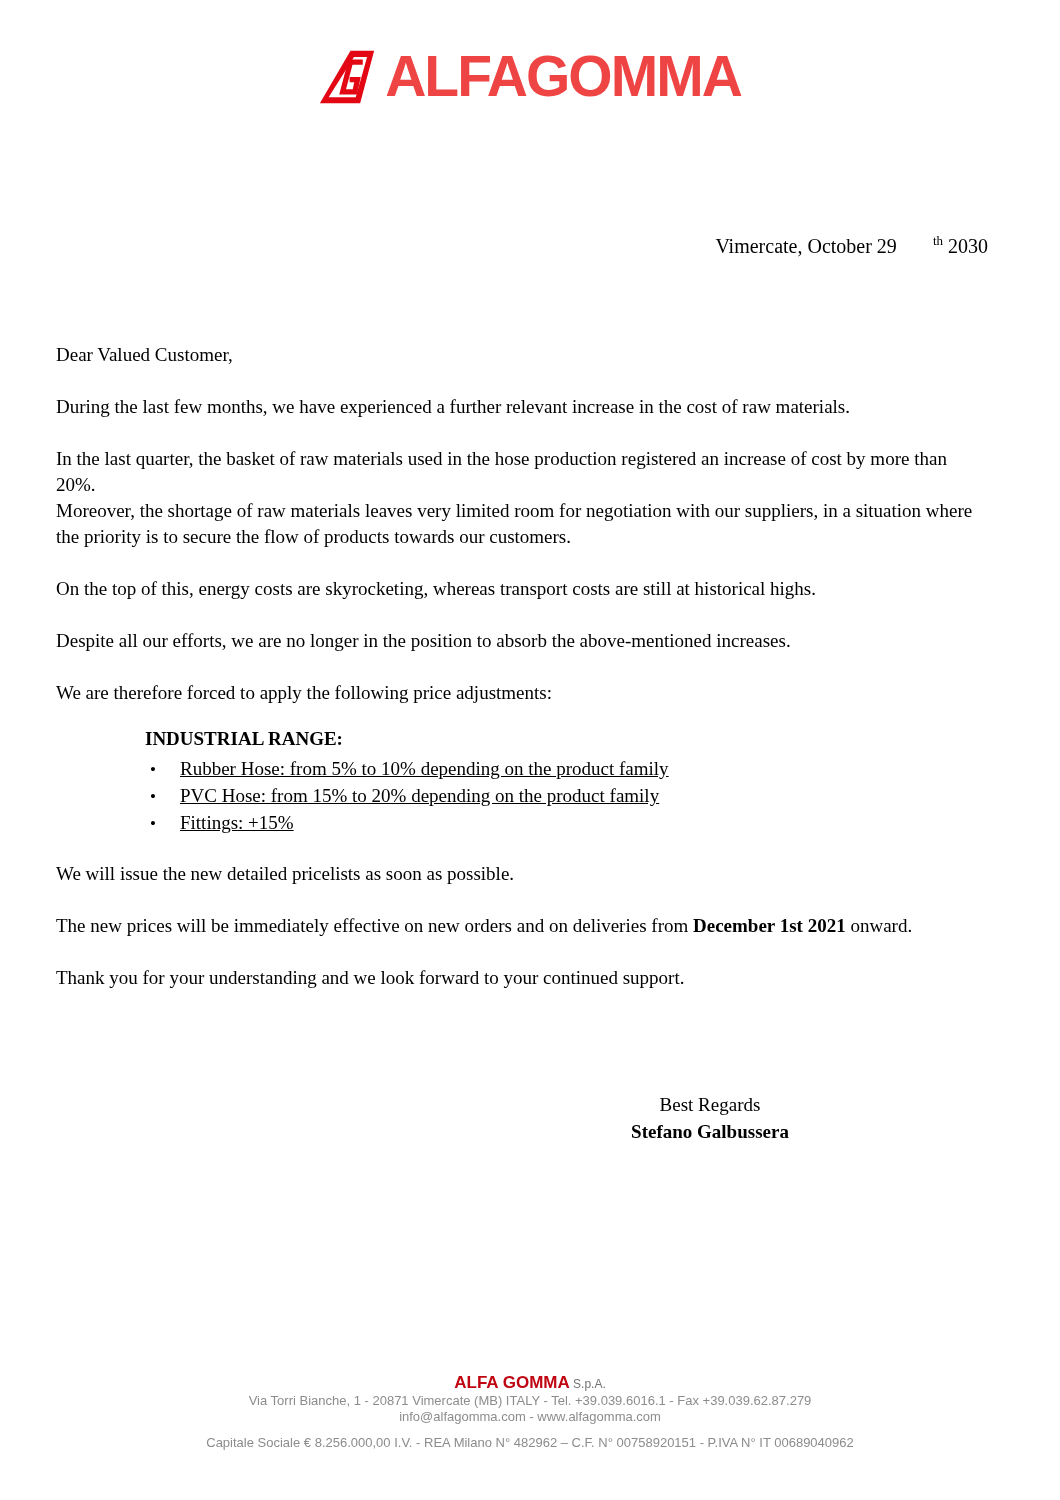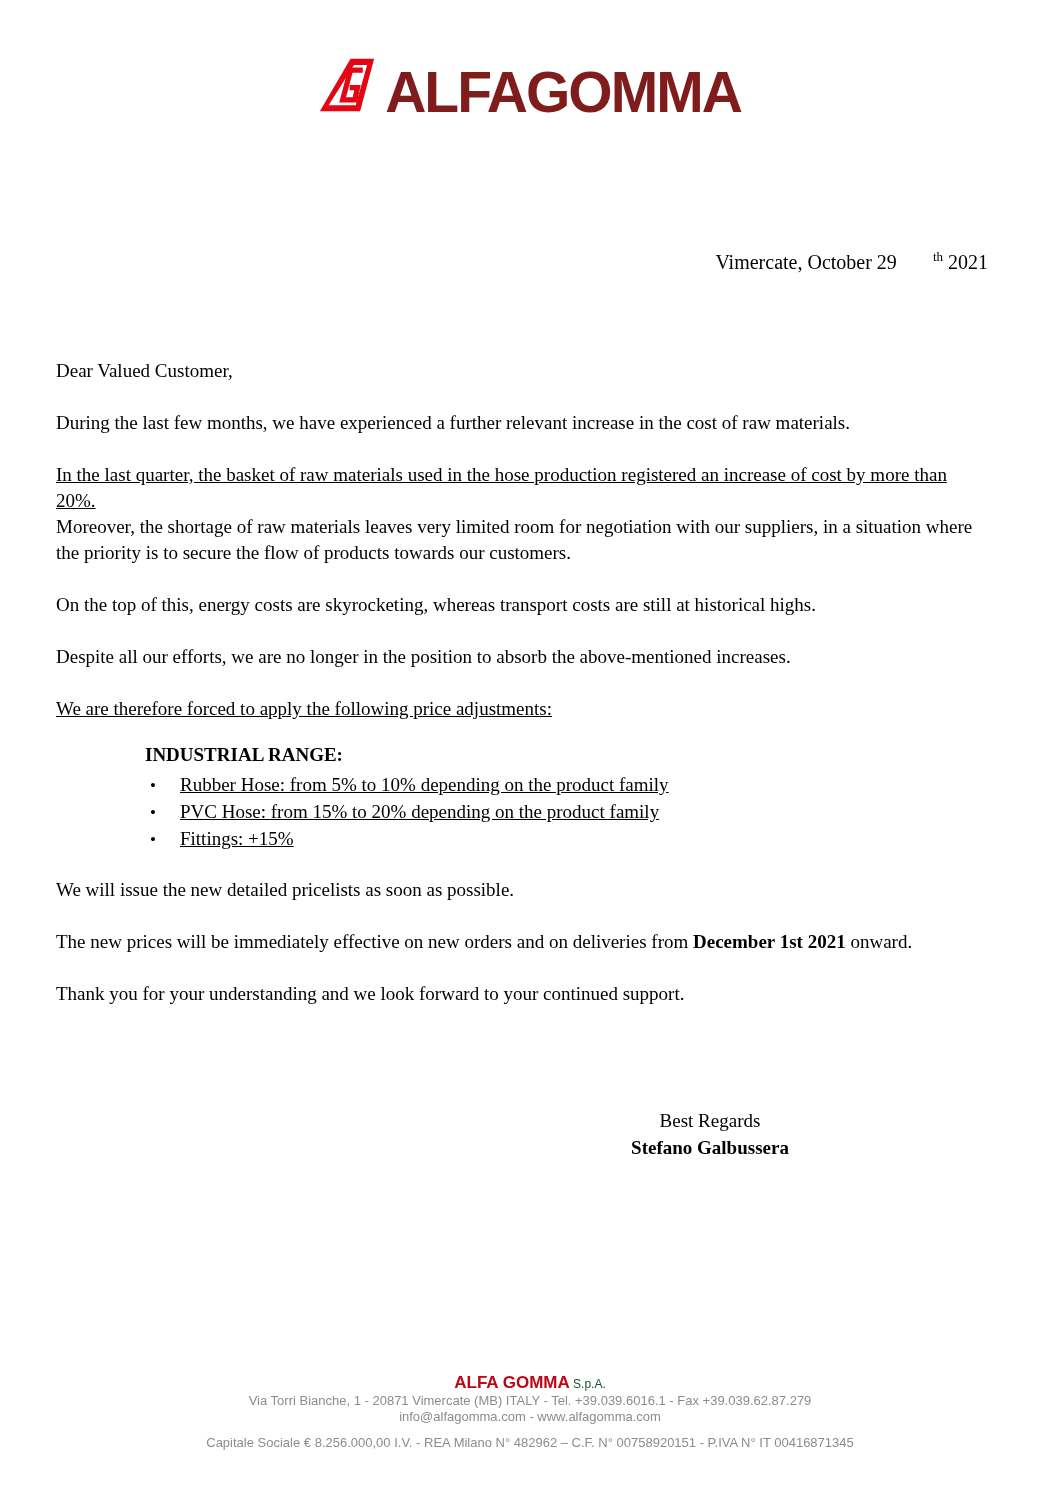--- a/index.html
+++ b/index.html
@@ -13,21 +13,21 @@
   .logo-text {
     font-family:"Liberation Sans", sans-serif; font-weight:700; font-size:57px;
     letter-spacing:-2px; line-height:1;
   }
   
   .date-row { margin-top:128px; text-align:right; padding-right:72px; font-size:20px; }
   .date-row sup { font-size:13px;margin-left:36px; }
   
   .content { padding:0 70px 0 52px; margin-top:84px; font-size:19px; line-height:26px; }
   .content p { margin:0 0 26px 4px; }
-  .content p.no-gap { margin-bottom:0;text-decoration:underline; }
+  .content p.no-gap { margin-bottom:0; }
   .ind-heading { margin:20px 0 4px 93px; font-weight:bold; font-size:19px; line-height:26px; }
   .bullets { margin:0 0 24px 0; }
   .bullet-row { margin-left:98px; line-height:26px;text-decoration:underline; }
   .bullet-glyph { display:inline-block; width:30px; font-size:17px; }
   .bold { font-weight:bold; }
   
   .signature { margin-top:100px; margin-left:auto; margin-right:88px; width:384px; text-align:center;
     font-size:19px; line-height:27px; }
   .sig-name { font-weight:bold; }
   .sig-title { font-style:italic; }
@@ -48,24 +48,24 @@
 <div class="page">
 
   <div class="logo-row">
     <span class="logo-mark">
       <svg viewBox="0 0 64 64" width="56" height="56" aria-hidden="true">
         <polygon points="1,62 36,2 63,2 47,62" fill="#e30613"></polygon>
         <polygon points="11,55 40,9 55,9 42,55" fill="#ffffff"></polygon>
         <path d="M50 15 H36 L27 49 H41 L44 35 H35" fill="none" stroke="#e30613" stroke-width="6"></path>
       </svg>
     </span>
-    <span class="logo-text" style="color:#7f1d1d;margin-top:16px;">ALFAGOMMA</span>
+    <span class="logo-text" style="color:#ef4444;">ALFAGOMMA</span>
   </div>
 
-  <div class="date-row"><span>Vimercate, October 29</span><sup>th</sup><span> 2021</span></div>
+  <div class="date-row"><span>Vimercate, October 29</span><sup>th</sup><span> 2030</span></div>
 
   <div class="content">
     <p>Dear Valued Customer,</p>
     <p>During the last few months, we have experienced a further relevant increase in the cost of raw materials.</p>
     <p class="no-gap">In the last quarter, the basket of raw materials used in the hose production registered an increase of cost by more than 20%.</p>
     <p>Moreover, the shortage of raw materials leaves very limited room for negotiation with our suppliers, in a situation where the priority is to secure the flow of products towards our customers.</p>
     <p>On the top of this, energy costs are skyrocketing, whereas transport costs are still at historical highs.</p>
     <p>Despite all our efforts, we are no longer in the position to absorb the above-mentioned increases.</p>
     <p class="no-gap">We are therefore forced to apply the following price adjustments:</p>
 
@@ -81,19 +81,19 @@
     <p><span>The new prices will be immediately effective on new orders and on deliveries from </span><span class="bold">December 1st 2021</span><span> onward.</span></p>
     <p>Thank you for your understanding and we look forward to your continued support.</p>
 
     <div class="signature">
       <div>Best Regards</div>
       <div class="sig-name">Stefano Galbussera</div>
     </div>
   </div>
 
   <div class="footer">
-    <div class="footer-company-line"><span class="footer-company" style="color:#c00612;">ALFA GOMMA</span><span class="footer-company-suffix" style="color:#14532d;"> S.p.A.</span></div>
+    <div class="footer-company-line"><span class="footer-company" style="color:#c00612;">ALFA GOMMA</span><span class="footer-company-suffix" style="color:#737373;"> S.p.A.</span></div>
     <div>Via Torri Bianche, 1 - 20871 Vimercate (MB) ITALY - Tel. +39.039.6016.1 - Fax +39.039.62.87.279</div>
     <div><span>info@alfagomma.com</span><span> - </span><span class="footer-link">www.alfagomma.com</span></div>
-    <div class="footer-legal">Capitale Sociale € 8.256.000,00 I.V. - REA Milano N° 482962 – C.F. N° 00758920151 - P.IVA N° IT 00416871345</div>
+    <div class="footer-legal">Capitale Sociale € 8.256.000,00 I.V. - REA Milano N° 482962 – C.F. N° 00758920151 - P.IVA N° IT 00689040962</div>
   </div>
 
 </div>
 
 </body></html>

